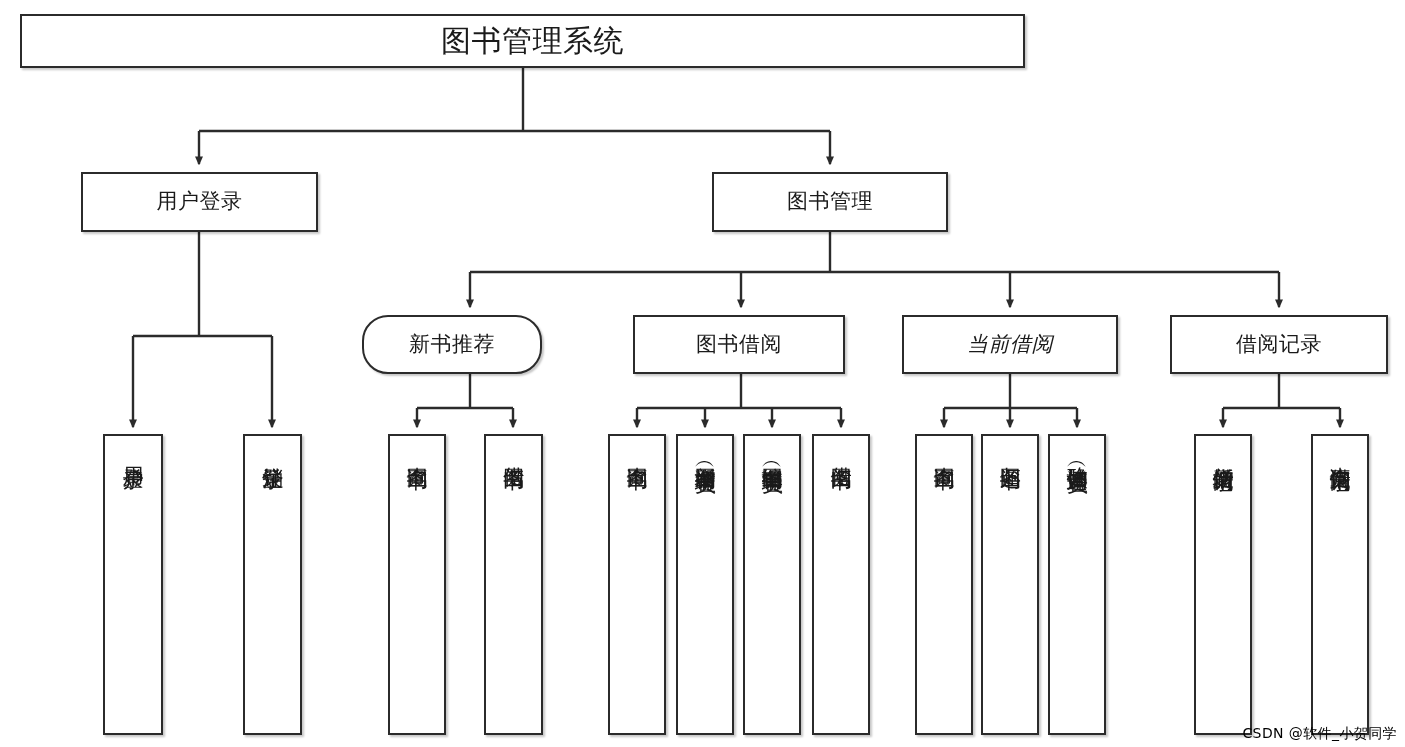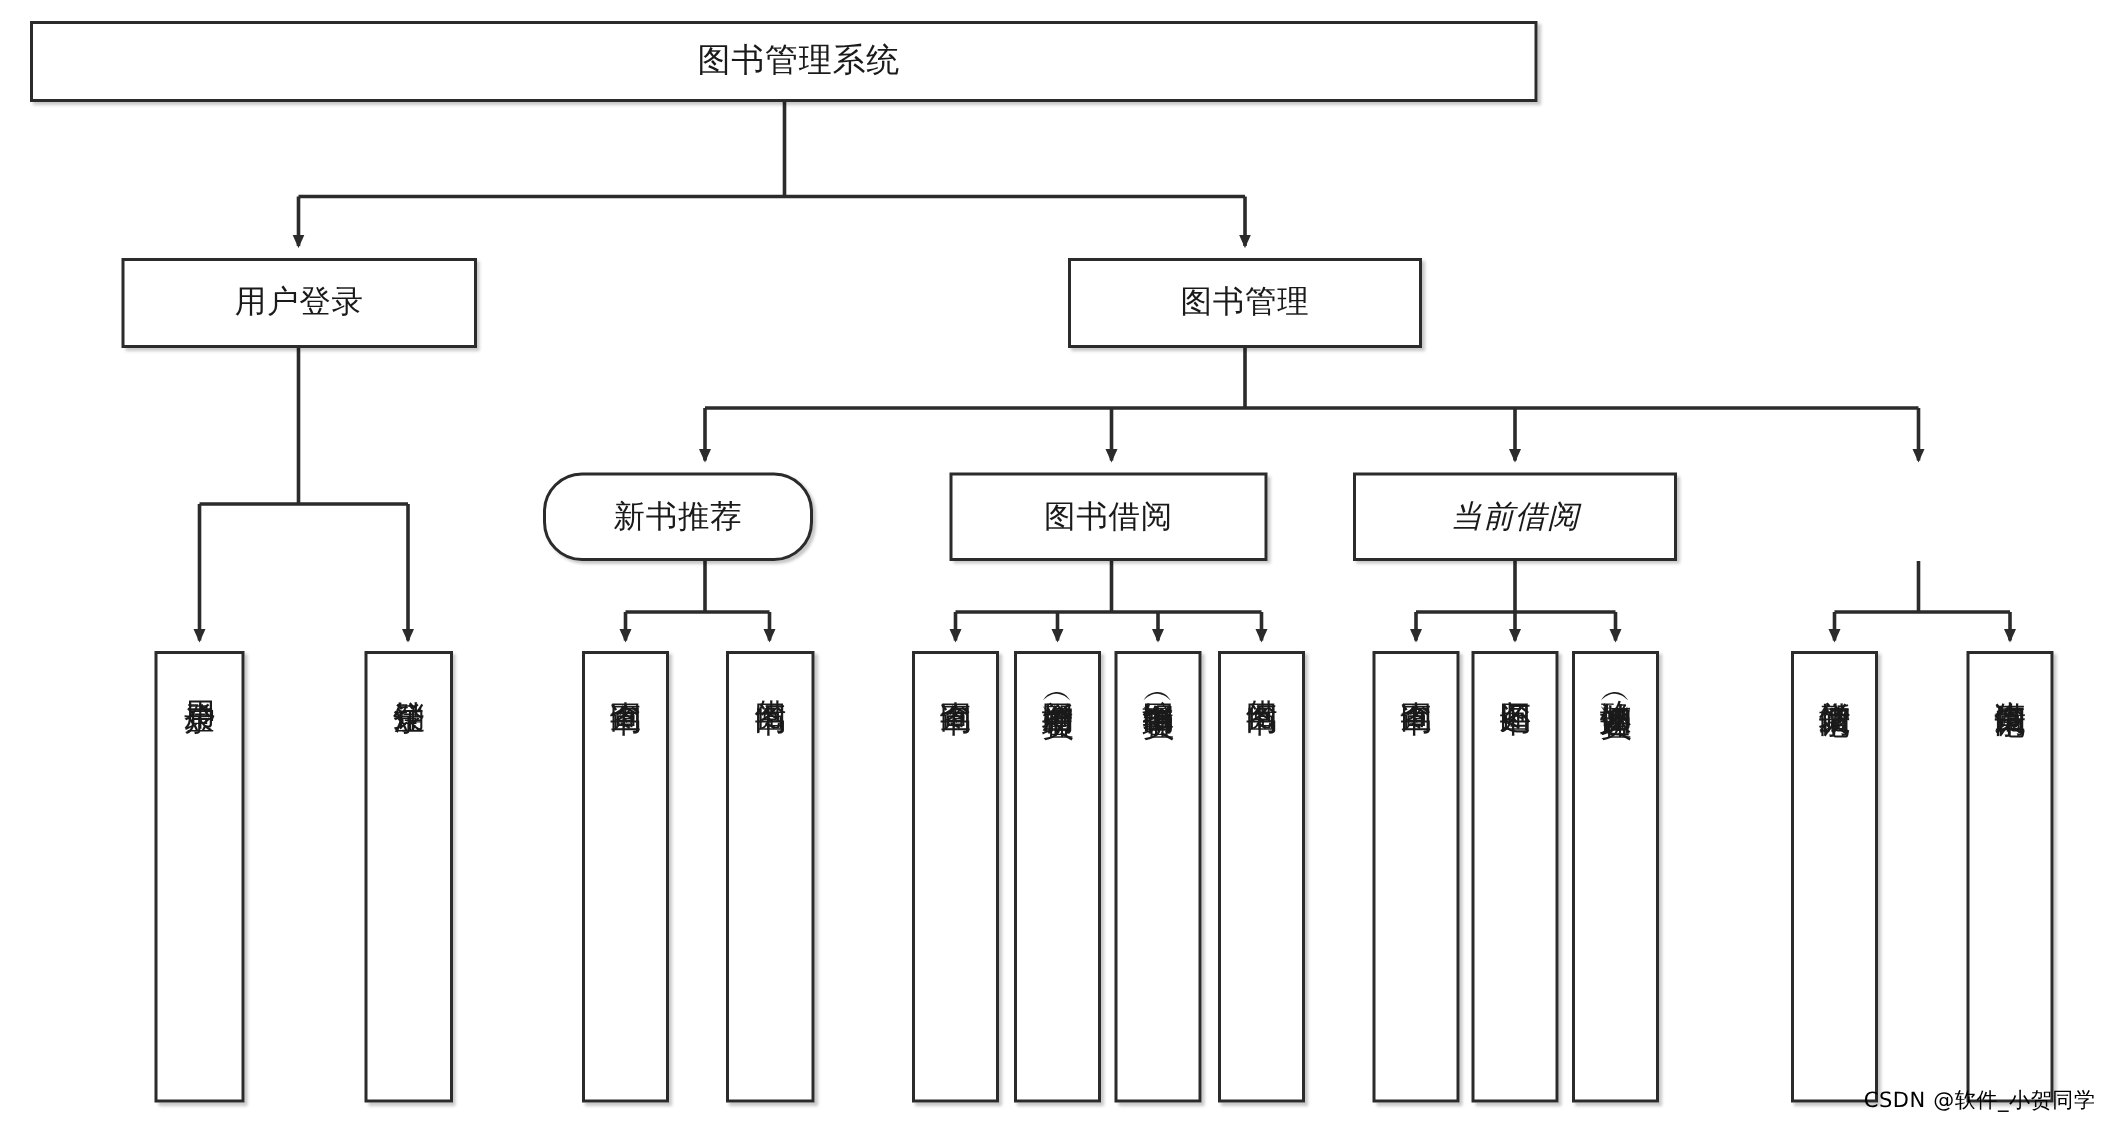--- a/index.html
+++ b/index.html
@@ -51,21 +51,21 @@
     padding-top: 14px;
   }
   .node.vert .label {
     writing-mode: vertical-rl;
     text-orientation: upright;
     font-size: 21px;
     line-height: 1.06;
     letter-spacing: 1px;
     white-space: nowrap;
   }
-  .node.root .label { font-size: 22px; margin-left: 20px; }
+  .node.root .label { font-size: 30px; margin-left: 20px; }
   #watermark {
     position: absolute;
     right: 8px;
     bottom: 4px;
     font-size: 14px;
     color: #000000;
     white-space: nowrap;
     letter-spacing: 0.4px;
   }
 </style>
@@ -137,20 +137,23 @@
 
   <div class="node horiz" style="left:362px; top:315px; width:180px; height:59px;border-radius:26px;">
     <span class="label">新书推荐</span>
   </div>
   <div class="node horiz" style="left:633px; top:315px; width:212px; height:59px;">
     <span class="label">图书借阅</span>
   </div>
   <div class="node horiz" style="left:902px; top:315px; width:216px; height:59px;font-style:italic;">
     <span class="label">当前借阅</span>
   </div>
+  <div class="node horiz" style="left:1170px; top:315px; width:218px; height:59px;">
+    <span class="label">借阅记录</span>
+  </div>
 
   <div class="node vert" style="left:103px; top:434px; width:60px; height:301px;">
     <span class="label">用户登录</span>
   </div>
   <div class="node vert" style="left:243px; top:434px; width:59px; height:301px;">
     <span class="label">注销登录</span>
   </div>
   <div class="node vert" style="left:388px; top:434px; width:58px; height:301px;">
     <span class="label">查询图书</span>
   </div>

